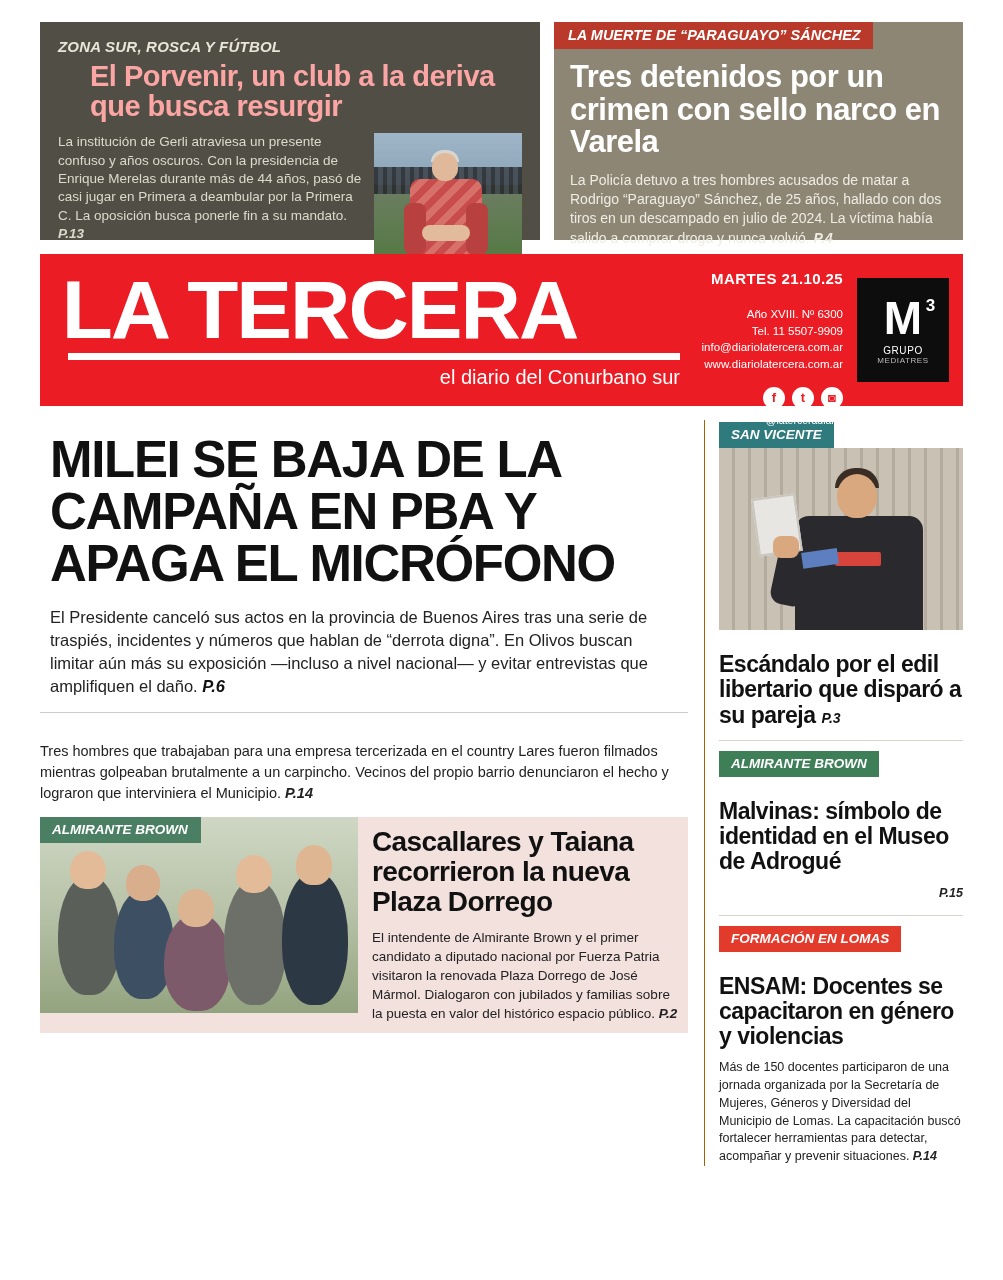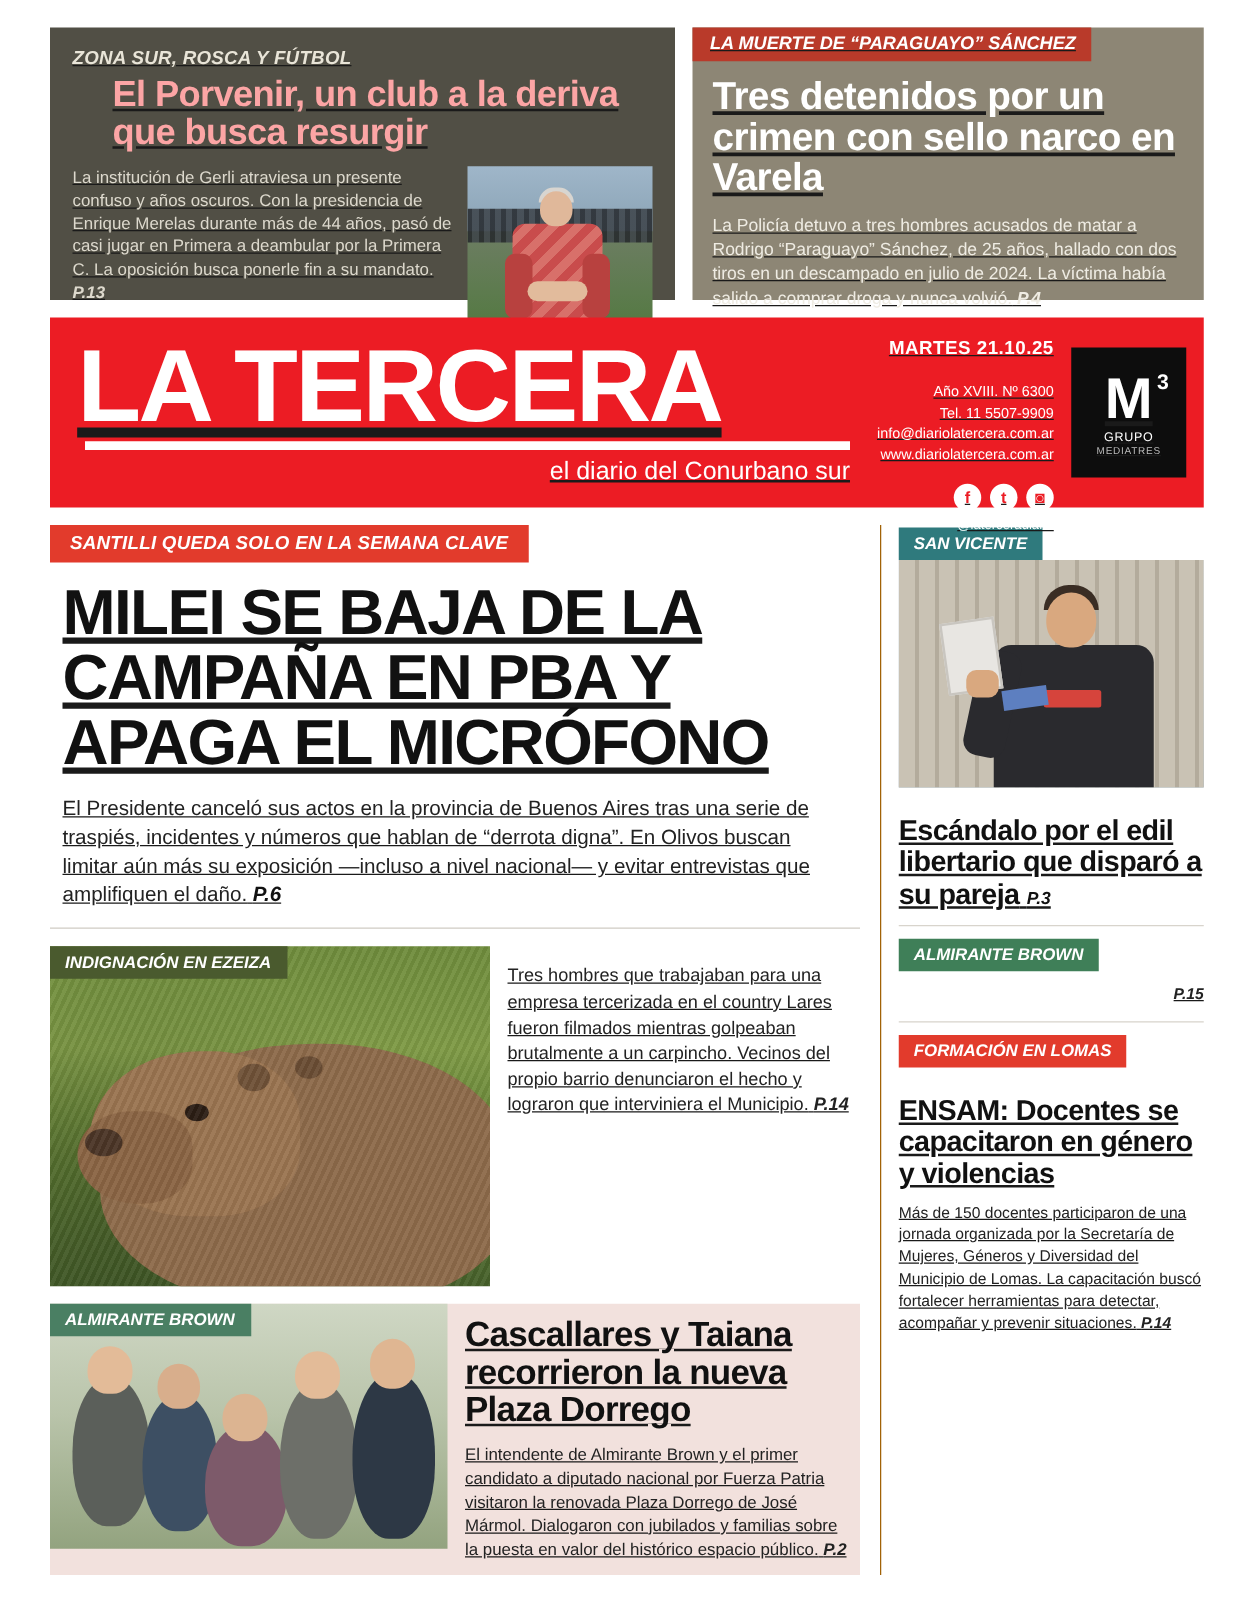--- a/index.html
+++ b/index.html
@@ -3,21 +3,21 @@
 <meta charset="utf-8">
 <style>
   * { box-sizing: border-box; margin: 0; padding: 0; }
   body {
     width: 1003px; height: 1280px;
     background: #fff;
     font-family: "Liberation Sans", sans-serif;
     color: #1a1a1a;
     overflow: hidden;
   }
-  .page { width: 1003px; height: 1280px; position: relative; padding: 0 40px; text-decoration: underline; }
+  .page { width: 1003px; height: 1280px; position: relative; padding: 0 40px; }
 
   
   .top-strip { display: flex; gap: 14px; padding-top: 22px; height: 240px; }
   .top-left { flex: 0 0 500px; background: #514f45; color: #fff; padding: 16px 18px 14px 18px; position: relative; display: flex; flex-direction: column;}
   .kicker-italic {
     font-style: italic; font-weight: bold; font-size: 15px; letter-spacing: .2px;
     color: #e9e5d8; margin-bottom: 6px;
   }
   .top-left h2 {
     font-size: 29px; line-height: 1.04; font-weight: bold; letter-spacing: -.5px;
@@ -237,40 +237,26 @@
       <div class="m3-mark"><span>M</span><sup>3</sup></div>
       <div class="m3-t1">GRUPO</div>
       <div class="m3-t2">MEDIATRES</div>
     </div>
   </div>
 
   <div class="main">
 
     <div class="col-left">
 
-      <span class="tag-red">SANTILLI QUEDA SOLO EN LA SEMANA CLAVE</span>
       <h1 class="lead">MILEI SE BAJA DE LA CAMPAÑA EN PBA Y APAGA EL MICRÓFONO</h1>
       <p class="lead-body"><span>El Presidente canceló sus actos en la provincia de Buenos Aires tras una serie de traspiés, incidentes y números que hablan de “derrota digna”. En Olivos buscan limitar aún más su exposición —incluso a nivel nacional— y evitar entrevistas que amplifiquen el daño.</span> <b>P.6</b></p>
 
       <div class="rule"></div>
 
       <div class="cap-block">
-        <div class="cap-photo-wrap">
-          <div class="cap-photo">
-            <div class="cap-body"></div>
-            <div class="cap-head"></div>
-            <div class="cap-snout"></div>
-            <div class="cap-nose"></div>
-            <div class="cap-eye"></div>
-            <div class="cap-ear"></div>
-            <div class="cap-ear2"></div>
-            <div class="cap-fur"></div>
-          </div>
-          <span class="tag-overlay">INDIGNACIÓN EN EZEIZA</span>
-        </div>
         <div class="cap-text">
           <p><span>Tres hombres que trabajaban para una empresa tercerizada en el country Lares fueron filmados mientras golpeaban brutalmente a un carpincho. Vecinos del propio barrio denunciaron el hecho y lograron que interviniera el Municipio.</span> <b>P.14</b></p>
         </div>
       </div>
 
       <div class="plaza-block">
         <div class="plaza-photo-wrap">
           <div class="plaza-photo">
             <div class="pp" style="left:18px;top:58px;width:62px;height:120px;background:#5b5f5a;"></div>
             <div class="pp" style="left:30px;top:34px;width:36px;height:38px;background:#e3bb98;"></div>
@@ -308,20 +294,21 @@
             </div>
           <div class="rc-hand"></div>
         </div>
         <h3><span>Escándalo por el edil libertario que disparó a su pareja</span> <b>P.3</b></h3>
       </div>
 
       <div class="rc-sep"></div>
 
       <div class="rc-section">
         <span class="tag-green">ALMIRANTE BROWN</span>
+        <h3>Malvinas: símbolo de identidad en el Museo de Adrogué</h3>
         <p class="pref"><b>P.15</b></p>
       </div>
 
       <div class="rc-sep"></div>
 
       <div class="rc-section">
         <span class="tag-red-s">FORMACIÓN EN LOMAS</span>
         <h3>ENSAM: Docentes se capacitaron en género y violencias</h3>
         <p><span>Más de 150 docentes participaron de una jornada organizada por la Secretaría de Mujeres, Géneros y Diversidad del Municipio de Lomas. La capacitación buscó fortalecer herramientas para detectar, acompañar y prevenir situaciones.</span> <b>P.14</b></p>
       </div>

